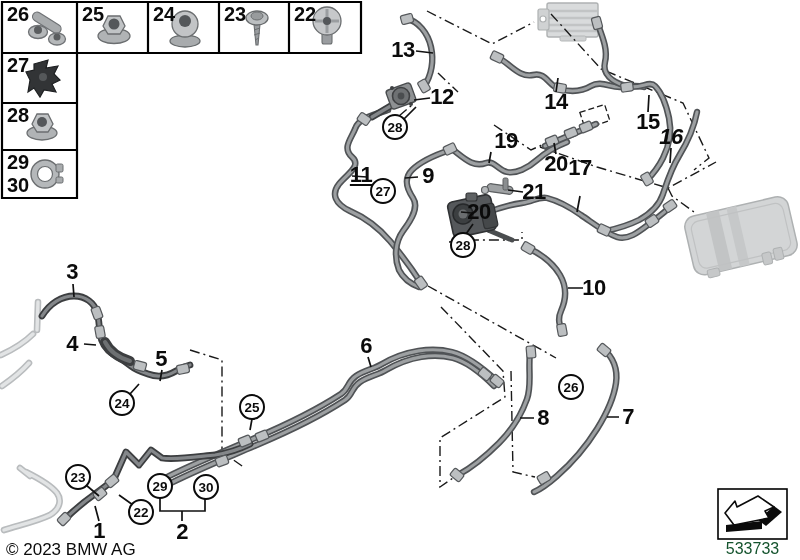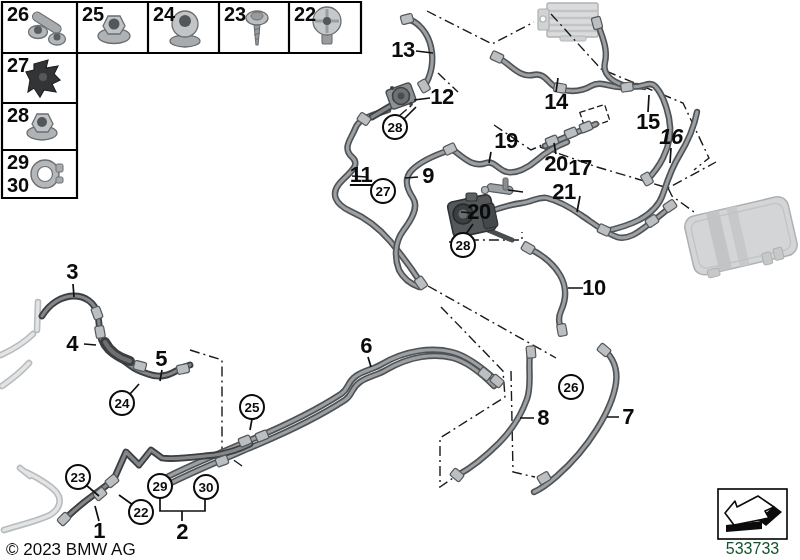--- a/index.html
+++ b/index.html
@@ -290,21 +290,21 @@
       <div class="co-plain" style="left: 361px; top: 175px; text-decoration: underline;">11</div>
       <div class="co-plain" style="left: 442px; top: 97px;">12</div>
       <div class="co-plain" style="left: 403px; top: 50px;">13</div>
       <div class="co-plain" style="left: 556px; top: 102px; text-align: right;">14</div>
       <div class="co-plain" style="left: 648px; top: 122px;">15</div>
       <div class="co-plain" style="left: 671px; top: 137px; font-style: italic;">16</div>
       <div class="co-plain" style="left: 580px; top: 168px;">17</div>
       <div class="co-plain" style="left: 556px; top: 164px;">20</div>
       <div class="co-plain" style="left: 506px; top: 141px;">19</div>
       <div class="co-plain" style="left: 449px; top: 212px; margin-left: 30px;">20</div>
-      <div class="co-plain" style="left: 534px; top: 192px; margin-left: 30px;">21</div>
+      <div class="co-plain" style="left: 534px; top: 192px;">21</div>
       <div class="co-circle" style="left: 395px; top: 127px;">28</div>
       <div class="co-circle" style="left: 383px; top: 191px;">27</div>
       <div class="co-circle" style="left: 122px; top: 403px;">24</div>
       <div class="co-circle" style="left: 252px; top: 407px;">25</div>
       <div class="co-circle" style="left: 571px; top: 387px;">26</div>
       <div class="co-circle" style="left: 463px; top: 245px;">28</div>
       <div class="co-circle" style="left: 78px; top: 477px;">23</div>
       <div class="co-circle" style="left: 141px; top: 512px;">22</div>
       <div class="co-circle" style="left: 160px; top: 486px;">29</div>
       <div class="co-circle" style="left: 206px; top: 487px;">30</div>

